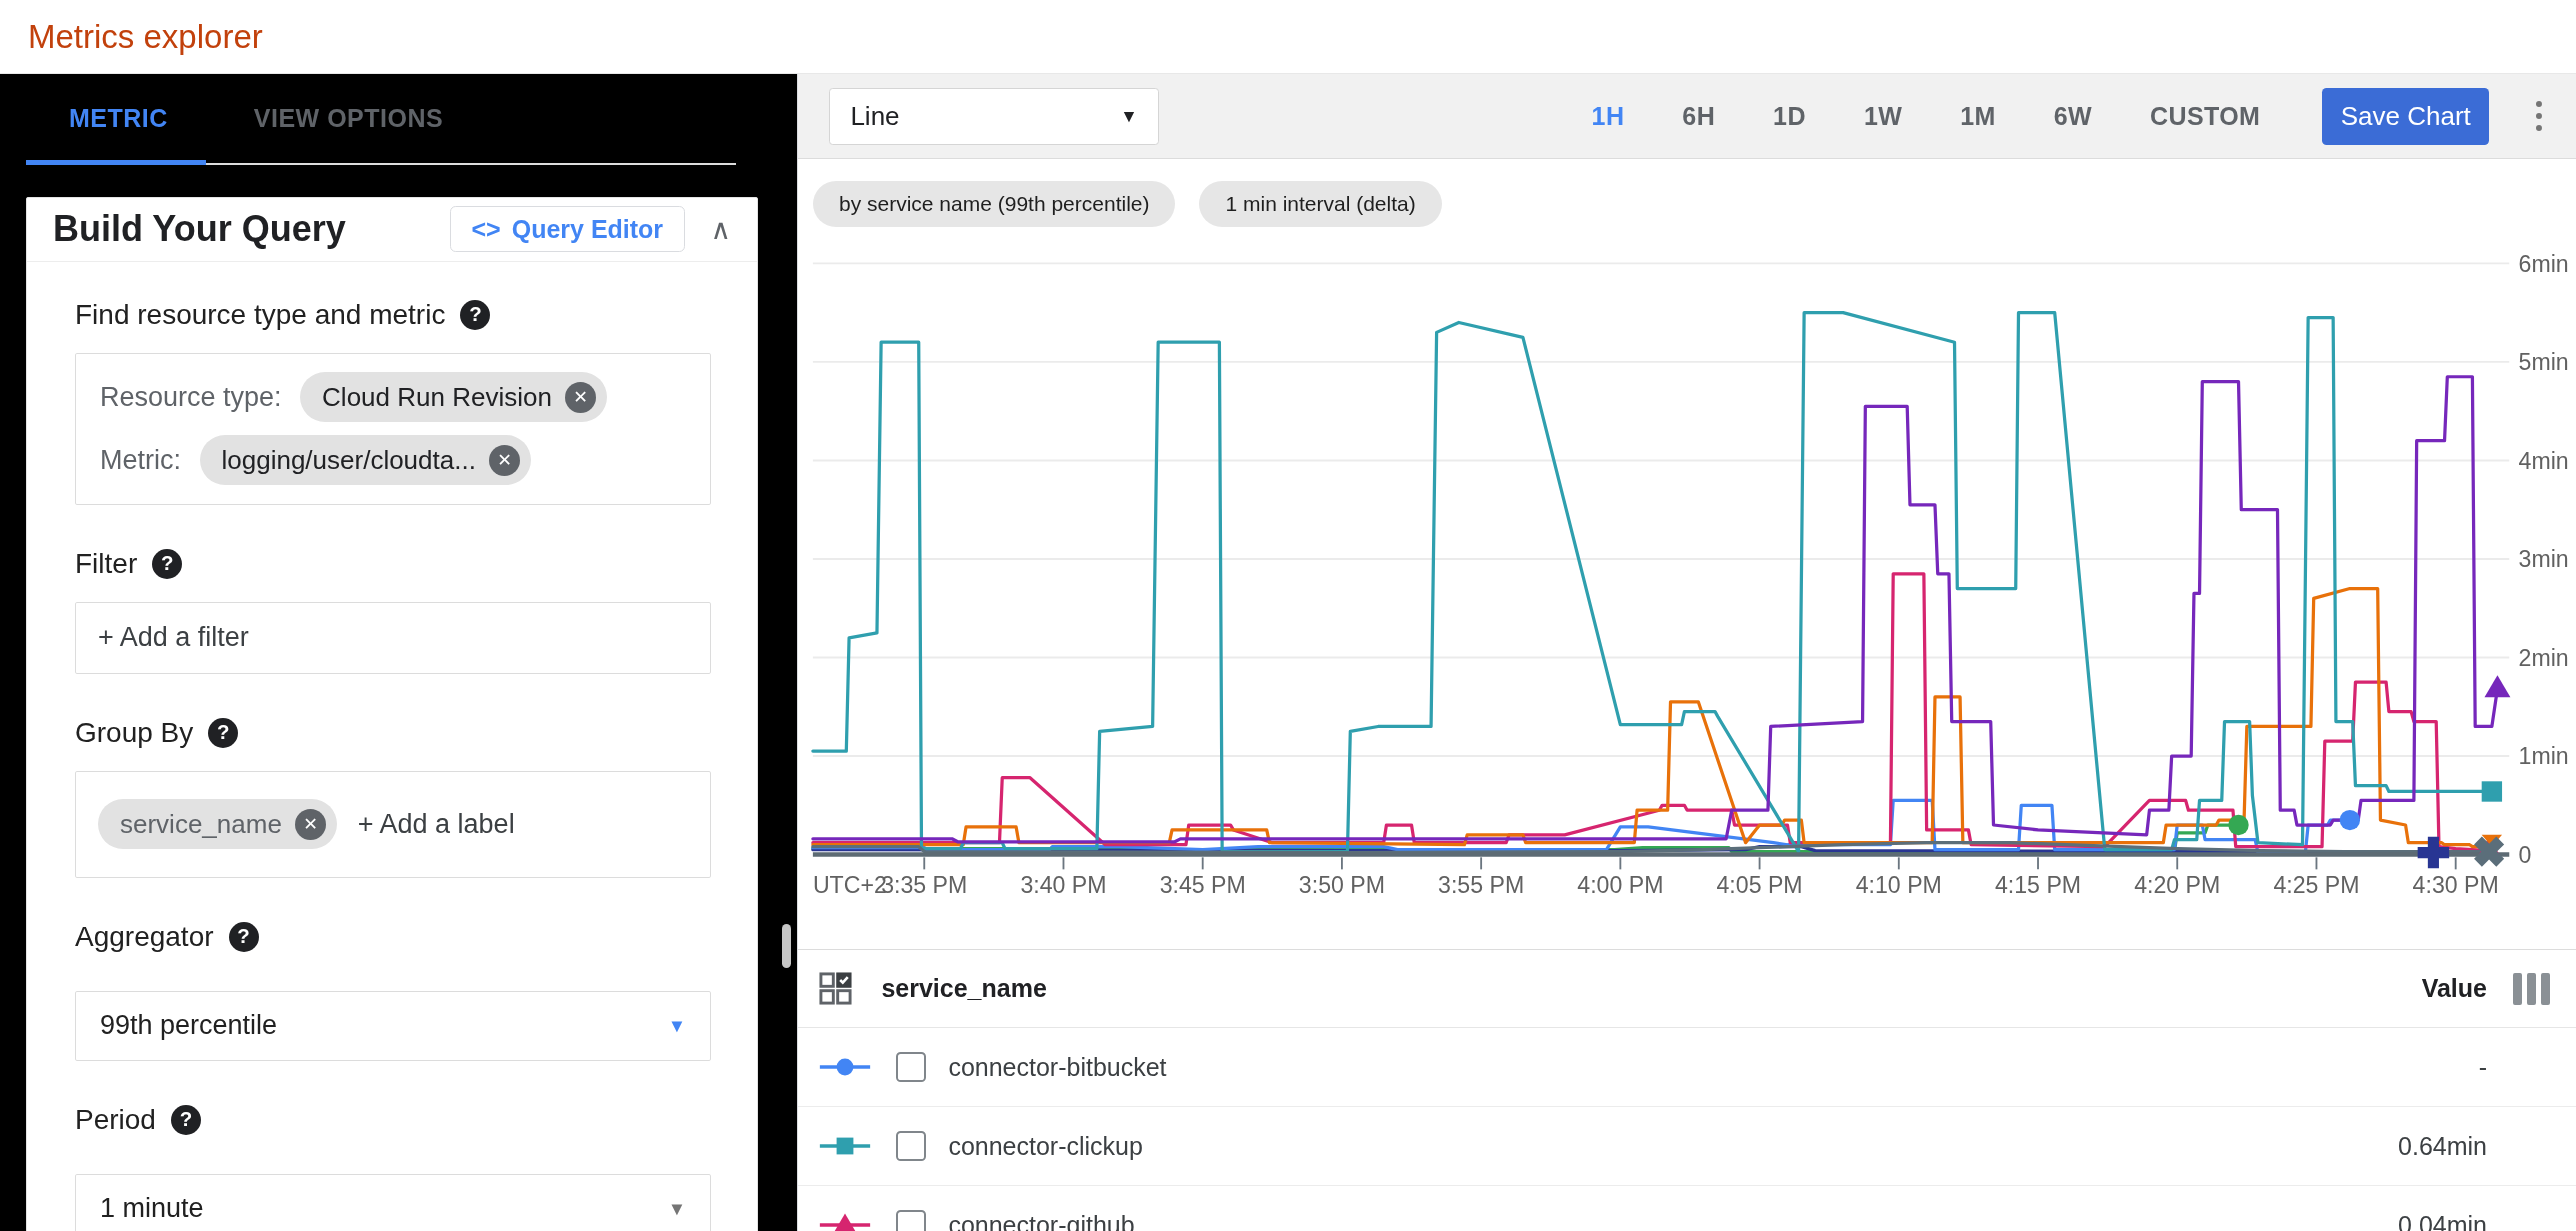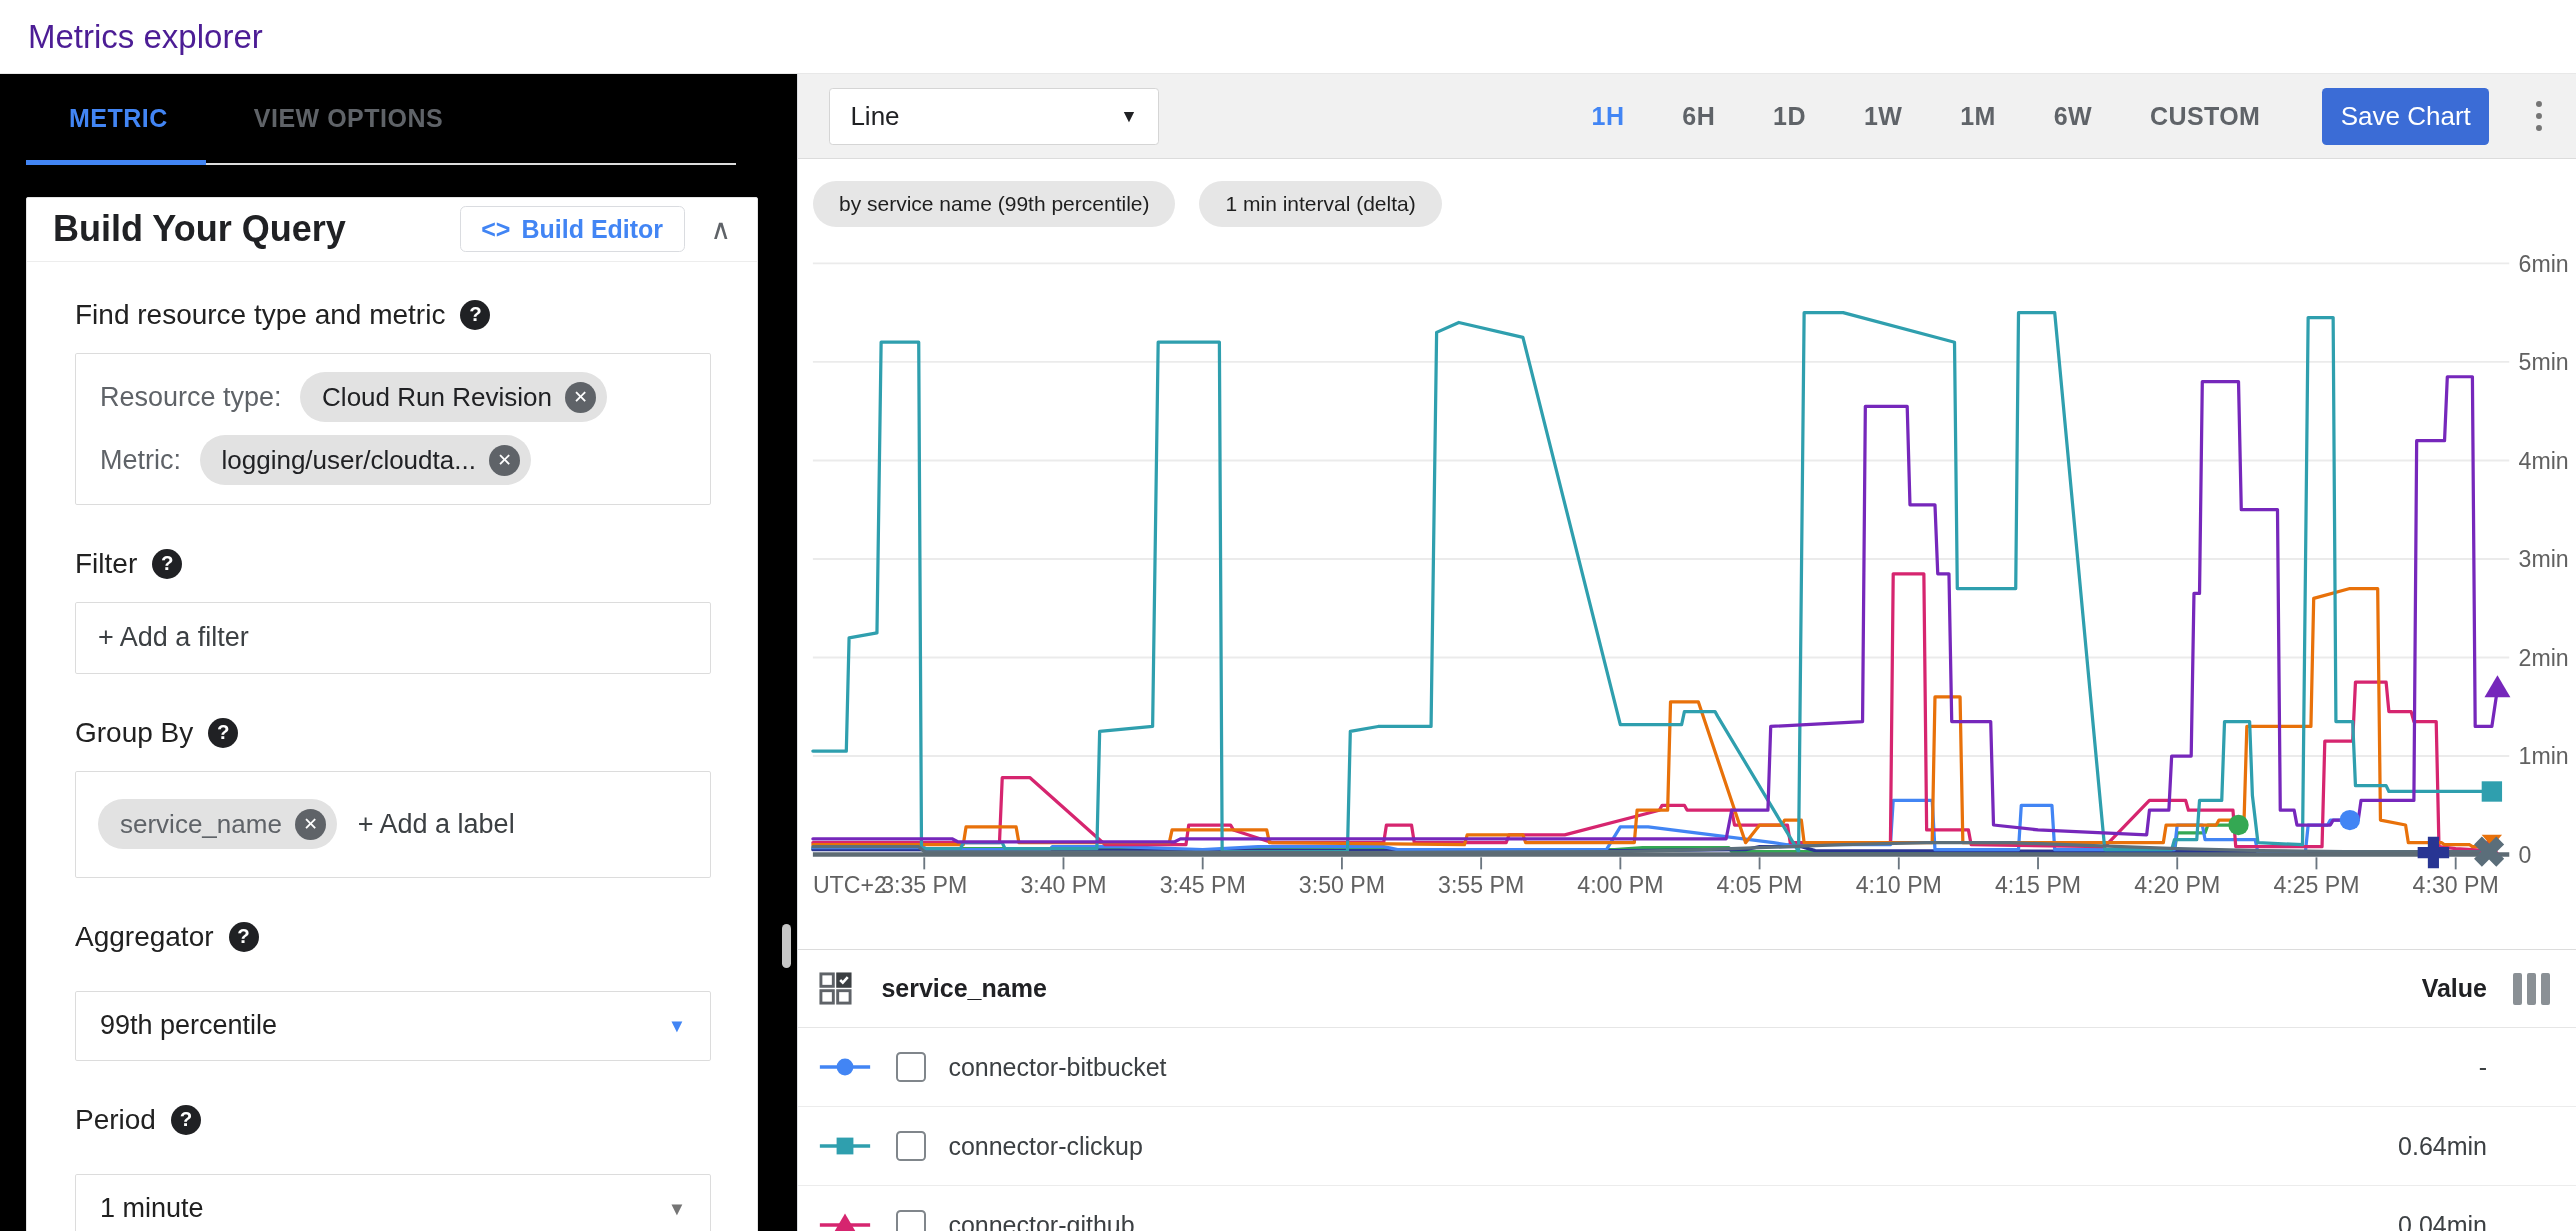--- a/index.html
+++ b/index.html
@@ -2,21 +2,21 @@
 <html style="font-size:15px"><head>
 <meta charset="utf-8">
 <style>
   * { margin:0; padding:0; box-sizing:border-box; }
   html,body { width:2576px; height:1232px; overflow:hidden; background:#fff;
     font-family:"Liberation Sans", sans-serif; color:#202124; }
   .page { width:2576px; height:1232px; position:relative; display:flex; flex-direction:column; }
 
   
   .app-header { height:74px; background:#fff; display:flex; align-items:center; padding-left:28px; border-bottom:1.9px solid #e8e8e8; flex:none; }
-  .app-title { font-size:33px; color:#4c1d95; }
+  .app-title { font-size:33px; color:#c2410c; }
 
   
   .main { flex:1; display:flex; min-height:0; }
 
   
   .left-panel { width:798px; flex:none; background:#000000; border-right:1.9px solid #dadce0; position:relative; overflow:hidden; }
   .tabs { padding-left:26px; padding-top:0; }
   .tabrow { display:flex; height:89px; align-items:center; }
   .tab { height:89px; display:flex; align-items:center; justify-content:center; padding:0 43px; font-size:25px; font-weight:bold; letter-spacing:0.5px; color:#5f6368; cursor:pointer; }
   .tab.active { color:#4285f4; }
@@ -105,21 +105,21 @@
         <div class="tab-underline-track">
           <div class="tab-underline"></div>
         </div>
       </div>
 
       <div class="card">
         <div class="card-header">
           <div class="card-title">Build Your Query</div>
           <div class="qe-btn">
             <span>&lt;&gt;</span>
-            <span>Build Editor</span>
+            <span>Query Editor</span>
           </div>
           <div class="collapse-icon">∧</div>
         </div>
         <div class="card-divider"></div>
 
         <div class="card-body">
           <div class="sec-label first">
             <span>Find resource type and metric</span>
             <span class="help">?</span>
           </div>

